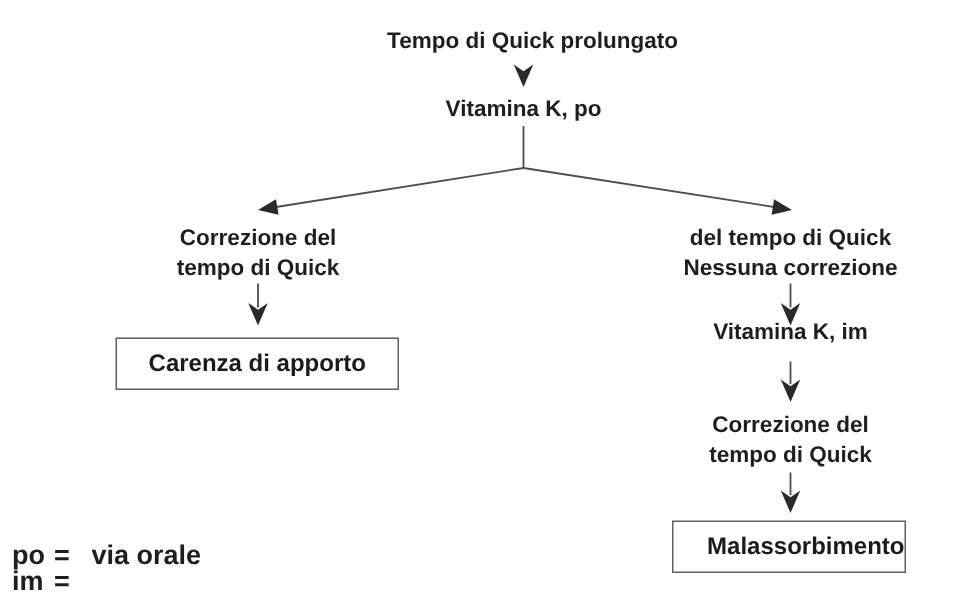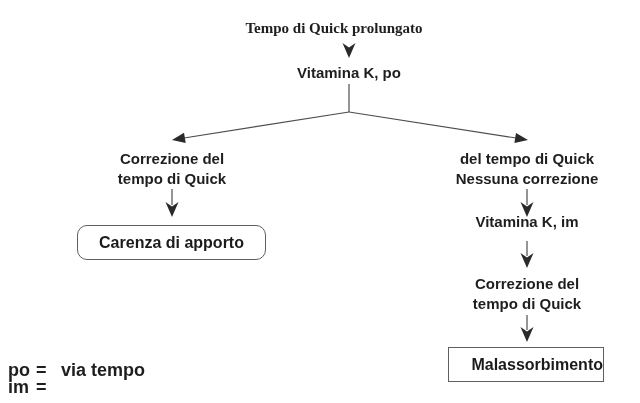--- a/index.html
+++ b/index.html
@@ -80,30 +80,30 @@
     <line x1="527" y1="189" x2="527" y2="205" stroke="#4d4d4d" stroke-width="1.2"></line>
     <polygon points="520.5,202 527,206.5 533.5,202 527,217" fill="#2a2a2a"></polygon>
 
     <line x1="527" y1="241" x2="527" y2="256" stroke="#4d4d4d" stroke-width="1.2"></line>
     <polygon points="520.5,253 527,257.5 533.5,253 527,268" fill="#2a2a2a"></polygon>
 
     <line x1="527" y1="315" x2="527" y2="330" stroke="#4d4d4d" stroke-width="1.2"></line>
     <polygon points="520.5,327 527,331.5 533.5,327 527,342" fill="#2a2a2a"></polygon>
   </svg>
 
-  <div class="node" style="left:159px; top:18px; width:350px;font-family:Liberation Serif, serif;">Tempo di Quick prolungato</div>
+  <div class="node" style="left:180px; top:18px; width:350px;">Tempo di Quick prolungato</div>
 
   <div class="node" style="left:249px; top:63px; width:200px;text-align:center;">Vitamina K, po</div>
 
   <div class="node" style="left:72px; top:149px; width:200px;">
     <span>Correzione del</span>
     <span>tempo di Quick</span>
   </div>
 
-  <div class="box" style="left:77px; top:225px; width:187px; height:33px;border-radius:10px;">
+  <div class="box" style="left:77px; top:225px; width:187px; height:33px;">
     <span>Carenza di apporto</span>
   </div>
 
   <div class="node" style="left:427px; top:149px; width:200px;">
     <span>del tempo di Quick</span>
     <span>Nessuna correzione</span>
   </div>
 
   <div class="node" style="left:427px; top:212px; width:200px;">Vitamina K, im</div>
 
@@ -113,21 +113,21 @@
   </div>
 
   <div class="box" style="left:448px; top:347px; width:154px; height:33px;justify-content:flex-end;">
     <span>Malassorbimento</span>
   </div>
 
   <div class="legend">
     <div class="legend-row">
       <span class="legend-abbr">po</span>
       <span class="legend-eq">=</span>
-      <span class="legend-meaning">via tempo</span>
+      <span class="legend-meaning">via orale</span>
     </div>
     <div class="legend-row">
       <span class="legend-abbr">im</span>
       <span class="legend-eq">=</span>
     </div>
   </div>
 
 </div>
 
 </body></html>

